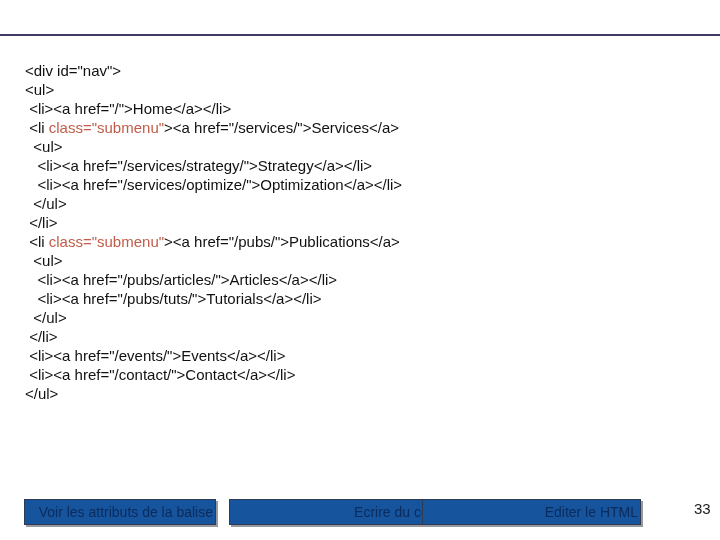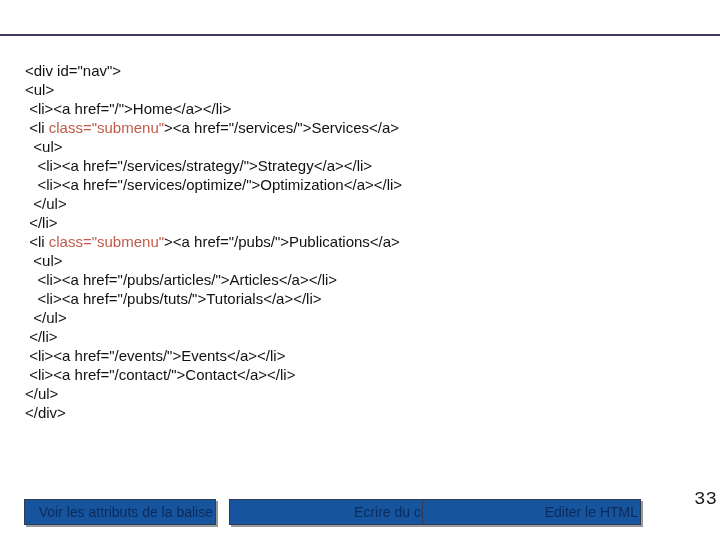--- a/index.html
+++ b/index.html
@@ -54,24 +54,23 @@
     overflow: hidden;
     cursor: pointer;
     padding: 0 2px;
   }
   #btn-attributes { left: 24px;  width: 192px; }
   #btn-write-code { left: 229px; width: 251px; }
   #btn-edit-html  { left: 422px; width: 219px; }
   .page-number {
     position: absolute;
     left: 694px;
-    top: 488px;
-    font-size: 19px;
+    top: 500px;
+    font-size: 15px;
     color: var(--page-number-color, #1A1A1A);
-    font-family: Liberation Mono, monospace;
   }
 </style>
 </head>
 <body>
 
 <div class="title-rule"></div>
 
 <div class="code-block">
     <div class="code-line"><span>&lt;div id="nav"&gt;</span></div>
     <div class="code-line"><span>&lt;ul&gt;</span></div>
@@ -84,21 +83,20 @@
     <div class="code-line"><span> &lt;/li&gt;</span></div>
     <div class="code-line"><span> &lt;li </span><span class="hl">class="submenu"</span><span>&gt;&lt;a href="/pubs/"&gt;Publications&lt;/a&gt;</span></div>
     <div class="code-line"><span>  &lt;ul&gt;</span></div>
     <div class="code-line"><span>   &lt;li&gt;&lt;a href="/pubs/articles/"&gt;Articles&lt;/a&gt;&lt;/li&gt;</span></div>
     <div class="code-line"><span>   &lt;li&gt;&lt;a href="/pubs/tuts/"&gt;Tutorials&lt;/a&gt;&lt;/li&gt;</span></div>
     <div class="code-line"><span>  &lt;/ul&gt;</span></div>
     <div class="code-line"><span> &lt;/li&gt;</span></div>
     <div class="code-line"><span> &lt;li&gt;&lt;a href="/events/"&gt;Events&lt;/a&gt;&lt;/li&gt;</span></div>
     <div class="code-line"><span> &lt;li&gt;&lt;a href="/contact/"&gt;Contact&lt;/a&gt;&lt;/li&gt;</span></div>
     <div class="code-line"><span>&lt;/ul&gt;</span></div>
-    <div class="code-line"><span>&lt;/div&gt;</span></div>
   </div>
 
 <button class="action-button" id="btn-attributes">Voir les attributs de la balise</button>
 
 <button class="action-button" id="btn-write-code">Ecrire du code Html</button>
 
 <button class="action-button" id="btn-edit-html">Editer le HTML</button>
 
 <div class="page-number">33</div>
 

